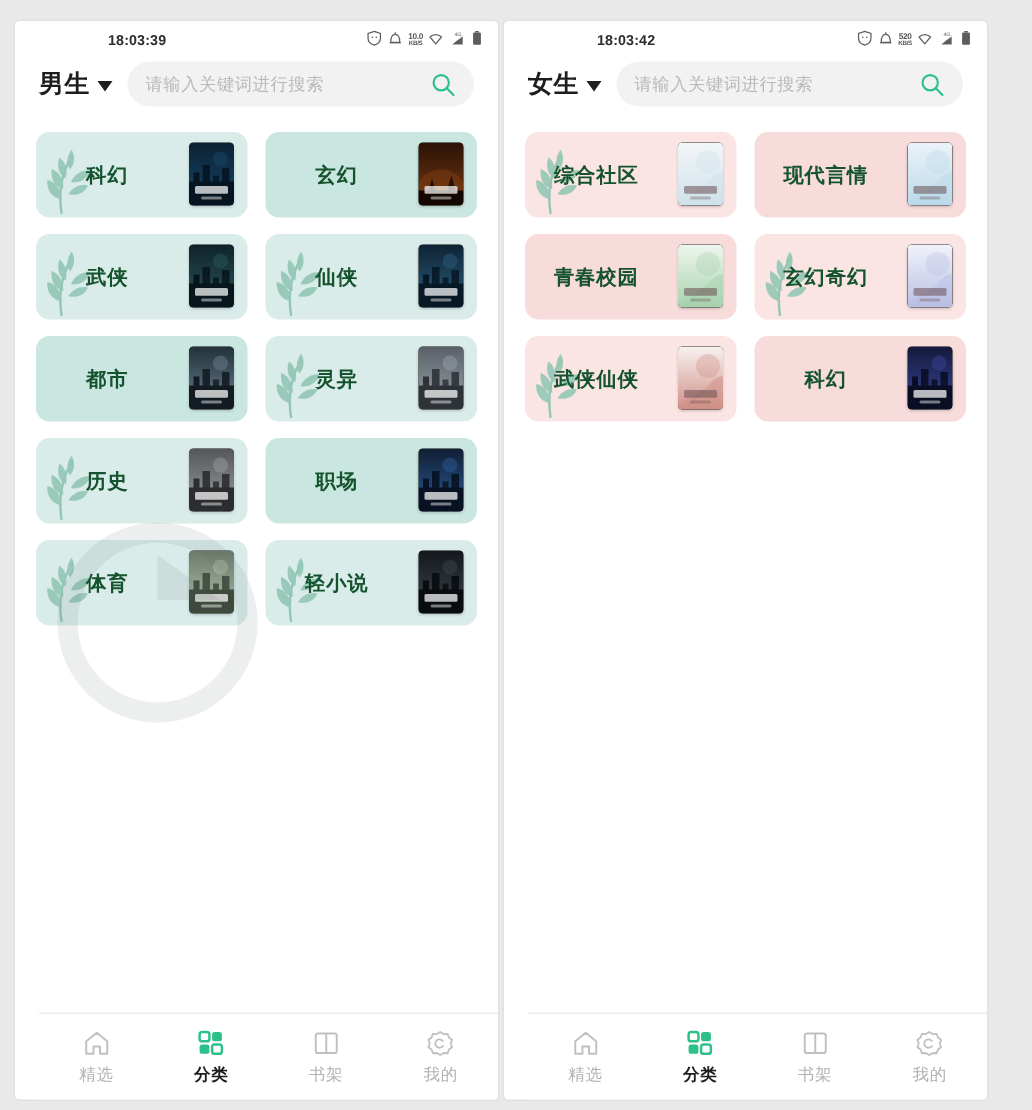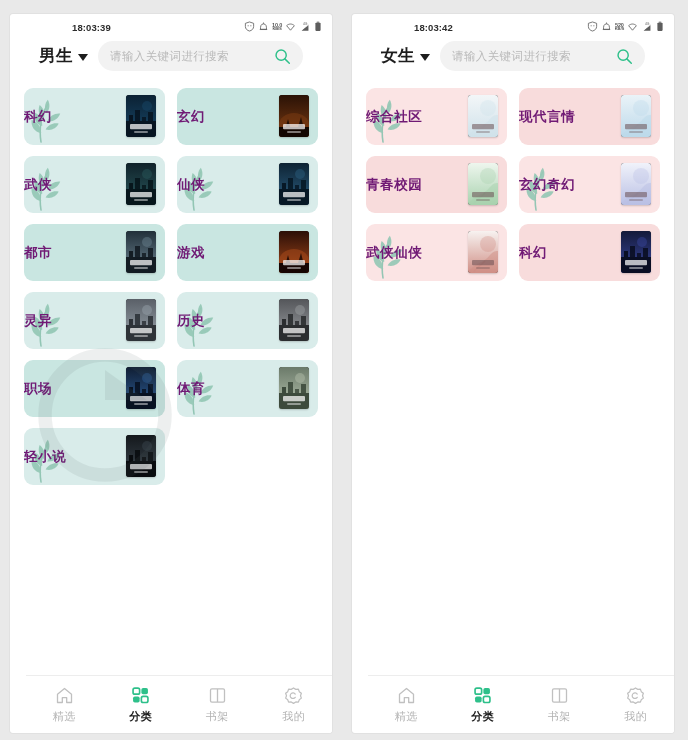--- a/index.html
+++ b/index.html
@@ -3,58 +3,58 @@
 <meta charset="utf-8">
 <style>
   * { margin:0; padding:0; box-sizing:border-box; }
   html,body{ width:688px; height:740px; }
   body{
     background:#e9e9e9;
     font-family:"Liberation Sans","DejaVu Sans",sans-serif;
     overflow:hidden;
     position:relative;
   }
-  .stage{ width:688px; height:740px; display:flex; gap:20px; padding:14px 10px 4px 10px; position:relative; }
+  .stage{ width:688px; height:740px; display:flex; gap:4px; padding:14px 10px 4px 10px; position:relative; }
   .phone{
     width:322px; height:719px; background:#ffffff; border-radius:3px;
     position:relative; overflow:hidden; flex:0 0 auto;
     box-shadow:0 0 0 1px rgba(0,0,0,0.03);
   }
 
   
   .statusbar{ height:22px; display:flex; align-items:center; padding:4px 10px 0 10px; position:relative; }
   .sb-time{ font-size:9.5px; color:#2c2c2c; font-weight:700; letter-spacing:.1px; margin-left:52px; }
   .sb-icons{ margin-left:auto; display:flex; align-items:center; gap:3px; }
   .sb-ic{ display:block; opacity:.82; }
   .sb-sig{ font-size:5.5px; line-height:4.5px; color:#2f2f2f; font-weight:700; text-align:center; letter-spacing:-.2px;}
   .sb-sig b{ display:block; font-weight:700; }
 
   
-  .header{ height:40px; display:flex; align-items:center; padding:0 29px; gap:10px; }
+  .header{ height:40px; display:flex; align-items:center; padding:0 16px; gap:10px; }
   .gender{ display:flex; align-items:center; gap:5px; flex:0 0 auto; }
   .gender-label{ font-size:16.5px; color:#1d1d1d; font-weight:700; letter-spacing:.5px; }
   .caret{ width:0;height:0;border-left:5.5px solid transparent;border-right:5.5px solid transparent;border-top:7px solid #1d1d1d; margin-top:2px; }
   .searchbar{
     flex:1; height:30px; background:#f2f2f2; border-radius:15px;
     display:flex; align-items:center; padding:0 12px; position:relative;
   }
   .search-ph{ font-size:11.5px; color:#b9b9b9; letter-spacing:.4px; }
   .search-go{ margin-left:auto; display:flex; align-items:center; }
 
   
   .content{ padding:12px 14px 0 14px; position:relative; z-index:2; }
   .grid{ display:grid; grid-template-columns:1fr 1fr; column-gap:12px; row-gap:11px; }
   .card{
     height:57px; border-radius:9px; position:relative;
     display:flex; align-items:center; overflow:hidden;
   }
   .card .leaf{ position:absolute; left:4px; bottom:2px; width:34px; height:44px; opacity:.95; }
   .card-title{
-    font-size:13.5px; color:#701a75; font-weight:700; letter-spacing:.6px;
-    position:absolute; left:0; right:46px; 
+    font-size:13.5px; color:#14532d; font-weight:700; letter-spacing:.6px;
+    position:absolute; left:0; right:46px; text-align:center;
   }
   .cover{
     position:absolute; right:9px; top:7px; width:30px; height:42px;
     border-radius:3px; overflow:hidden; background:#1a1a1a;
     box-shadow:0 1px 2px rgba(0,0,0,.18);
   }
   .cover svg{ display:block; }
 
   
   .tabbar{
@@ -286,41 +286,20 @@
             <rect x="3" y="20" width="4" height="22" fill="#131c23"></rect>
             <rect x="9" y="15" width="5" height="27" fill="#131c23" opacity=".9"></rect>
             <rect x="16" y="22" width="4" height="20" fill="#131c23" opacity=".85"></rect>
             <rect x="22" y="17" width="5" height="25" fill="#131c23" opacity=".9"></rect>
             <circle cx="21" cy="11" r="5" fill="#6d8592" opacity=".45"></circle>
     <rect x="4" y="29" width="22" height="5.2" rx="1" fill="#ffffff" opacity=".72"></rect>
     <rect x="8" y="36" width="14" height="2" rx="1" fill="#ffffff" opacity=".45"></rect>
   </svg>
             </span>
     </div>
-    <div class="card" style="background:#c9e6e1">
-
-      <span class="card-title">游戏</span>
-      <span class="cover">
-              <svg width="30" height="42" viewBox="0 0 30 42">
-    <defs>
-                  <linearGradient id="g_youxi" x1="0" y1="0" x2="0" y2="1">
-      <stop offset="0" stop-color="#2b0f07"></stop>
-                    <stop offset="1" stop-color="#a6481a"></stop>
-    </linearGradient>
-                </defs>
-    <rect width="30" height="42" fill="url(#g_youxi)"></rect>
-    <ellipse cx="15" cy="30" rx="15" ry="12" fill="#a6481a" opacity=".55"></ellipse>
-            <rect x="0" y="32" width="30" height="10" fill="#170603"></rect>
-            <path d="M4 42 L9 24 L14 42Z" fill="#170603" opacity=".85"></path>
-            <path d="M16 42 L22 22 L27 42Z" fill="#170603" opacity=".8"></path>
-    <rect x="4" y="29" width="22" height="5.2" rx="1" fill="#ffffff" opacity=".72"></rect>
-    <rect x="8" y="36" width="14" height="2" rx="1" fill="#ffffff" opacity=".45"></rect>
-  </svg>
-            </span>
-    </div>
     <div class="card" style="background:#d9ecea">
       <svg class="leaf" viewBox="0 0 34 44">
     <g stroke="#8fc4b2" stroke-width="1.6" fill="none" stroke-linecap="round">
       <path d="M13 43 C11 30 13 16 20 5"></path>
     </g>
     <g fill="#93c7b4" opacity=".95">
       <path d="M13.2 34 C6 33 3 27 3.5 21 C9 22 12.6 27 13.2 34Z"></path>
       <path d="M14.2 27 C8 25.5 5.5 19.5 6.5 13.5 C11.6 15.6 14.4 20.8 14.2 27Z"></path>
       <path d="M15.8 20 C11 17.5 9.6 11.5 11.6 6 C15.8 9 17.2 14.4 15.8 20Z"></path>
       <path d="M18.6 14 C16 10 16.6 4.5 19.8 0.8 C22.2 5 22 10.2 18.6 14Z"></path>

